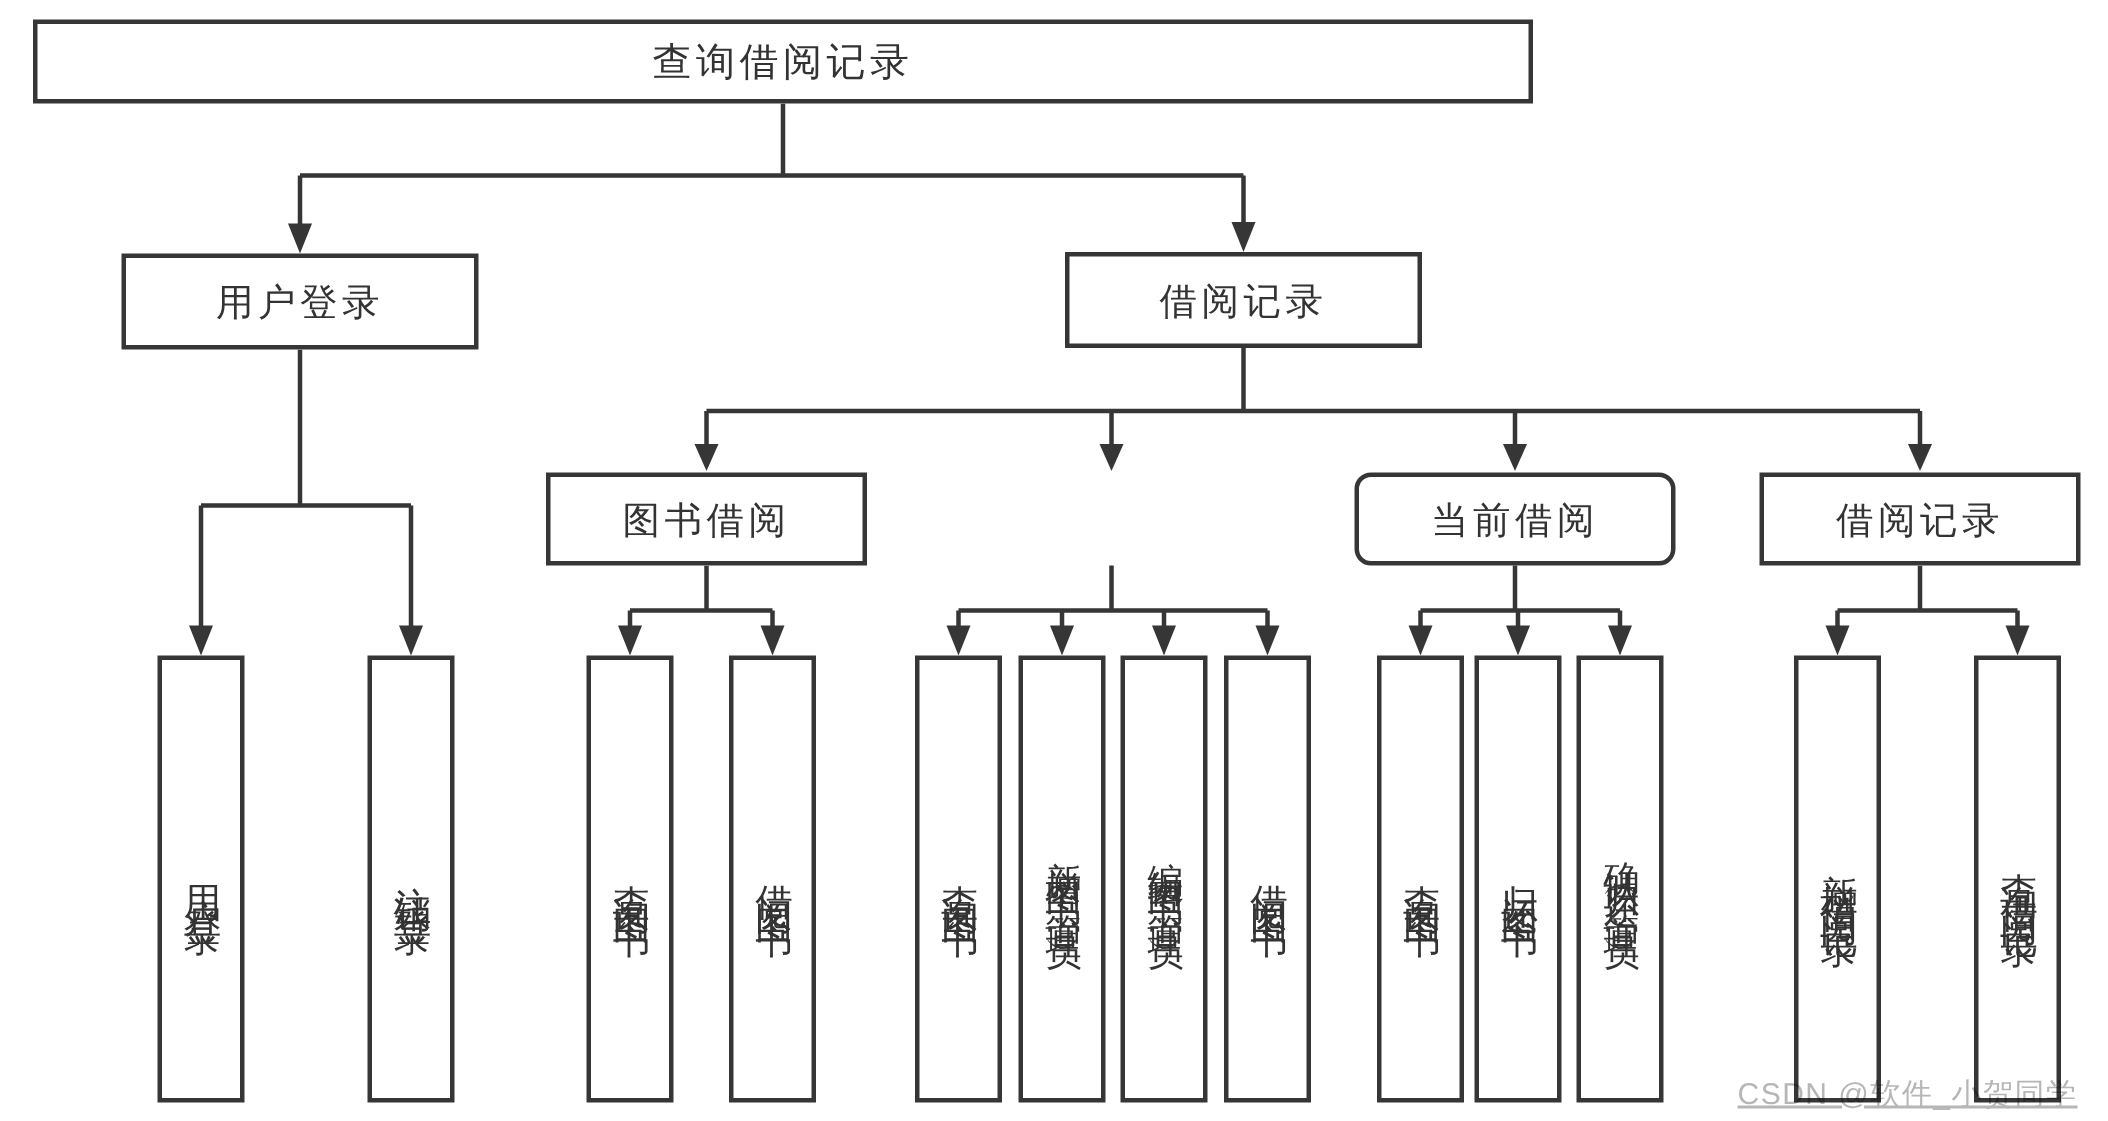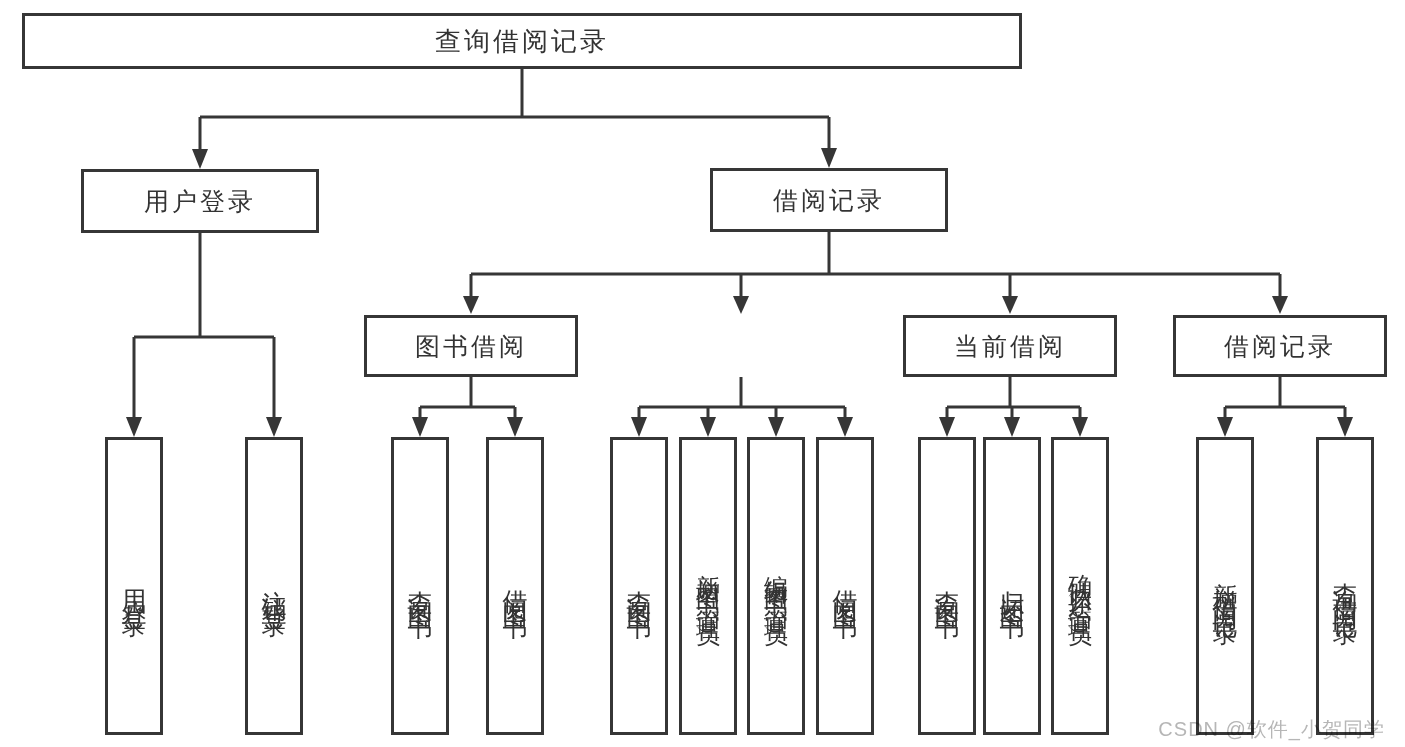--- a/index.html
+++ b/index.html
@@ -21,20 +21,21 @@
   }
   .vbox span {
     writing-mode:vertical-lr; text-orientation:mixed;
     font-size:25px; letter-spacing:8px; line-height:1; color:#333333;
   }
   .vbox span.tight { font-size:24px; letter-spacing:7px; }
   #watermark {
     position:absolute; right:20px; top:716px; z-index:5;
     font-size:20px; color:#b6b6b6; letter-spacing:1px; white-space:nowrap;
     mix-blend-mode:multiply;
+    text-decoration:underline;
   }
 </style>
 </head>
 <body>
 
 <div id="stage">
 
   <svg id="wires" width="1405" height="747" viewBox="0 0 1405 747">
     <g stroke="#363636" stroke-width="3" fill="none">
 
@@ -77,21 +78,21 @@
       <polygon points="1345,437 1337,417 1353,417"></polygon>
     </g>
   </svg>
 
   <div class="hbox root" style="left:22px; top:13px; width:1000px; height:56px;">查询借阅记录</div>
 
   <div class="hbox" style="left:81px; top:169px; width:238px; height:64px;">用户登录</div>
   <div class="hbox" style="left:710px; top:168px; width:238px; height:64px;">借阅记录</div>
 
   <div class="hbox" style="left:364px; top:315px; width:214px; height:62px;">图书借阅</div>
-  <div class="hbox" style="left:903px; top:315px; width:214px; height:62px;">当前借阅</div>
+  <div class="hbox" style="left:903px; top:315px; width:214px; height:62px;border-radius:11px;">当前借阅</div>
   <div class="hbox" style="left:1173px; top:315px; width:214px; height:62px;">借阅记录</div>
 
   <div class="vbox" style="left:105px; top:437px; width:58px; height:298px;">
     <span>用户登录</span>
     </div>
   <div class="vbox" style="left:245px; top:437px; width:58px; height:298px;">
     <span>注销登录</span>
     </div>
 
   <div class="vbox" style="left:391px; top:437px; width:58px; height:298px;">

